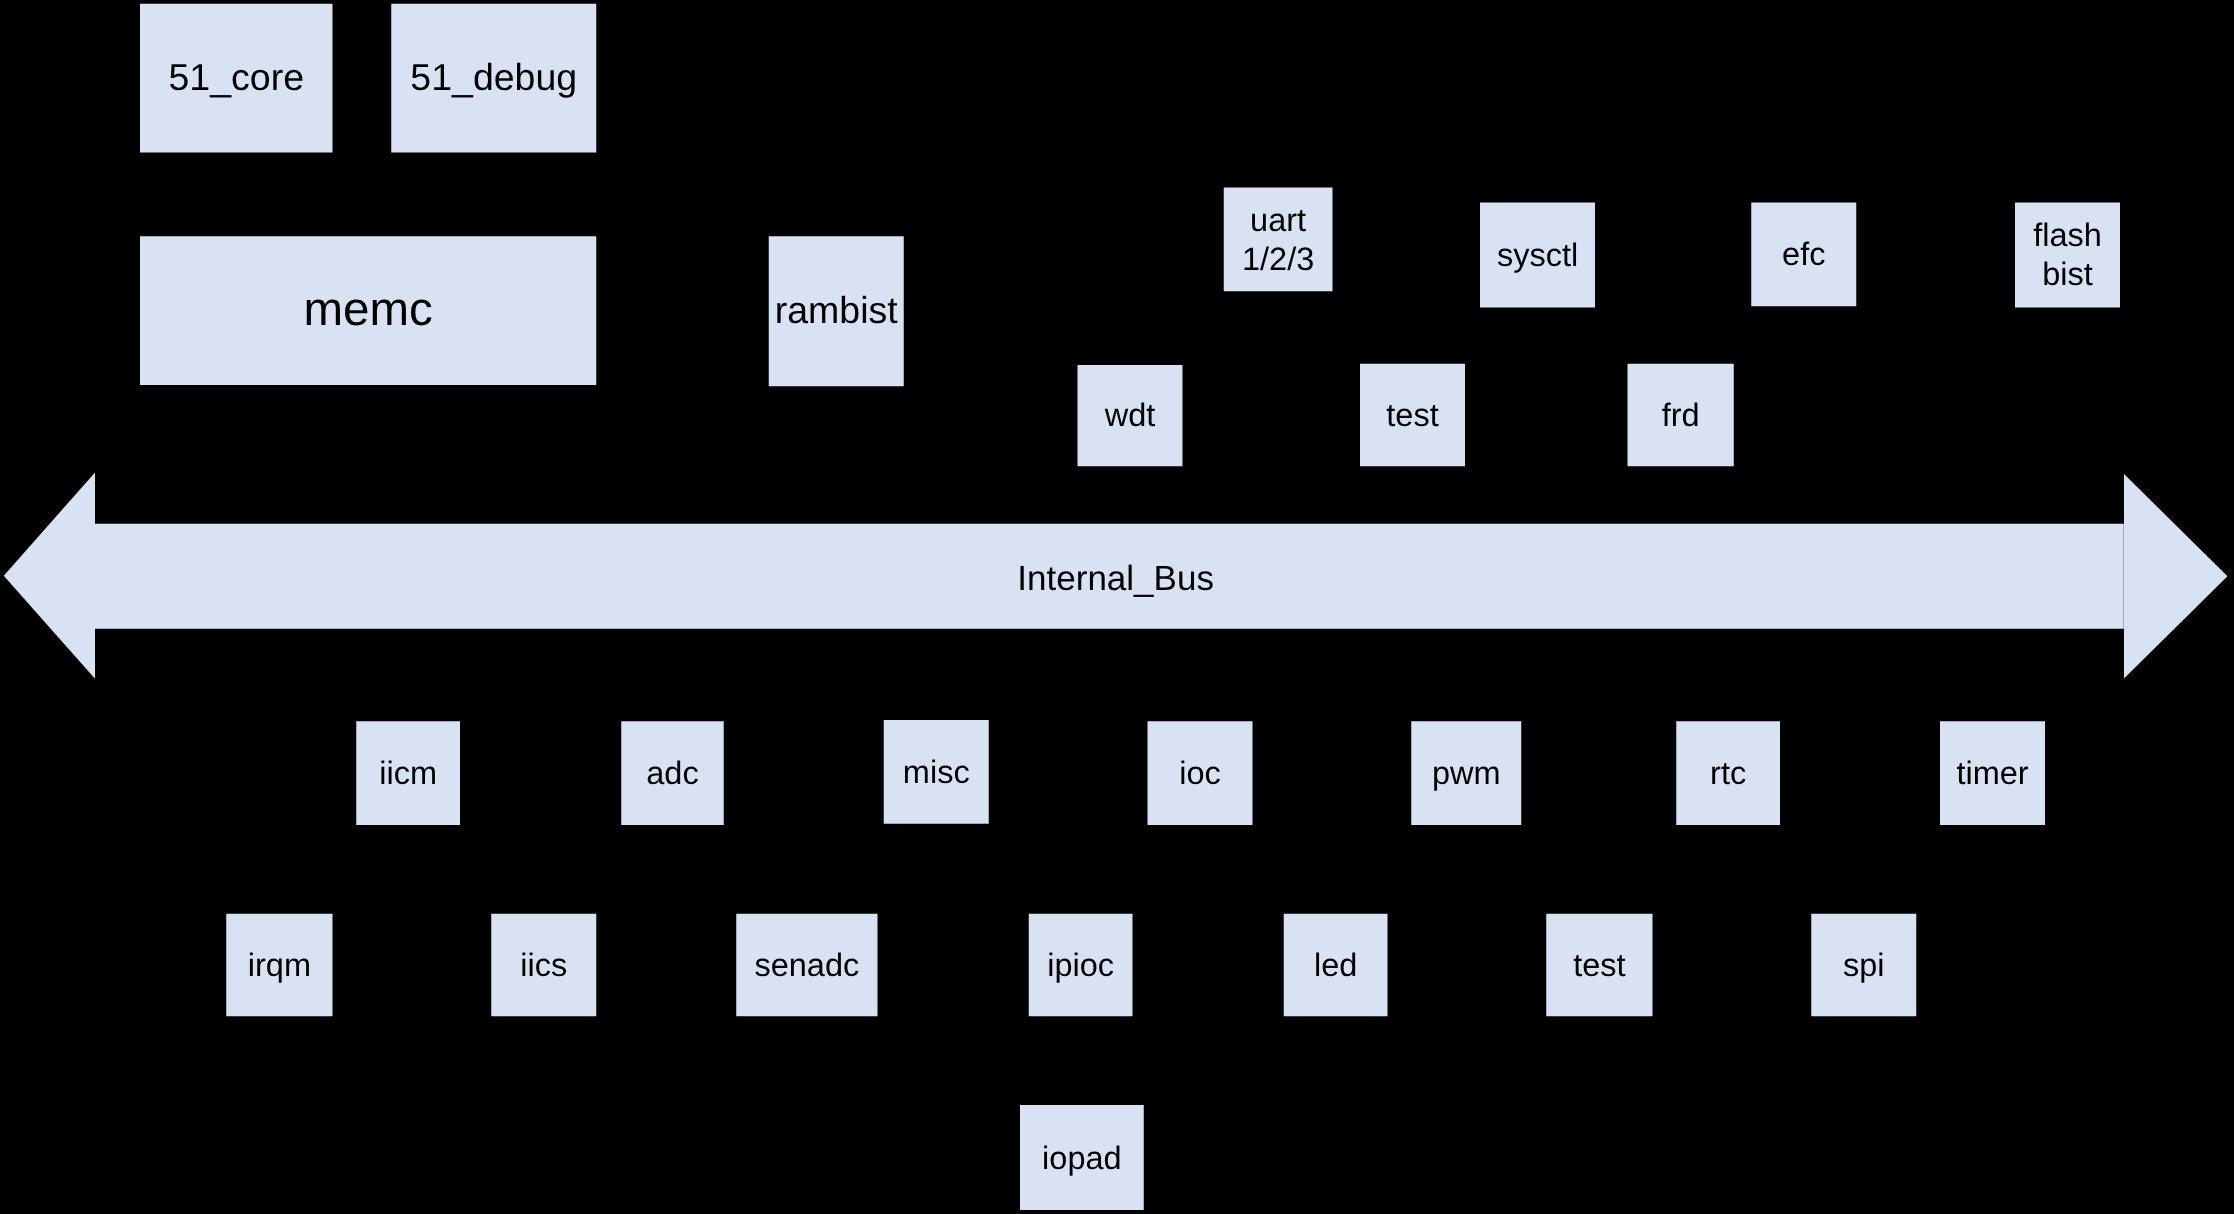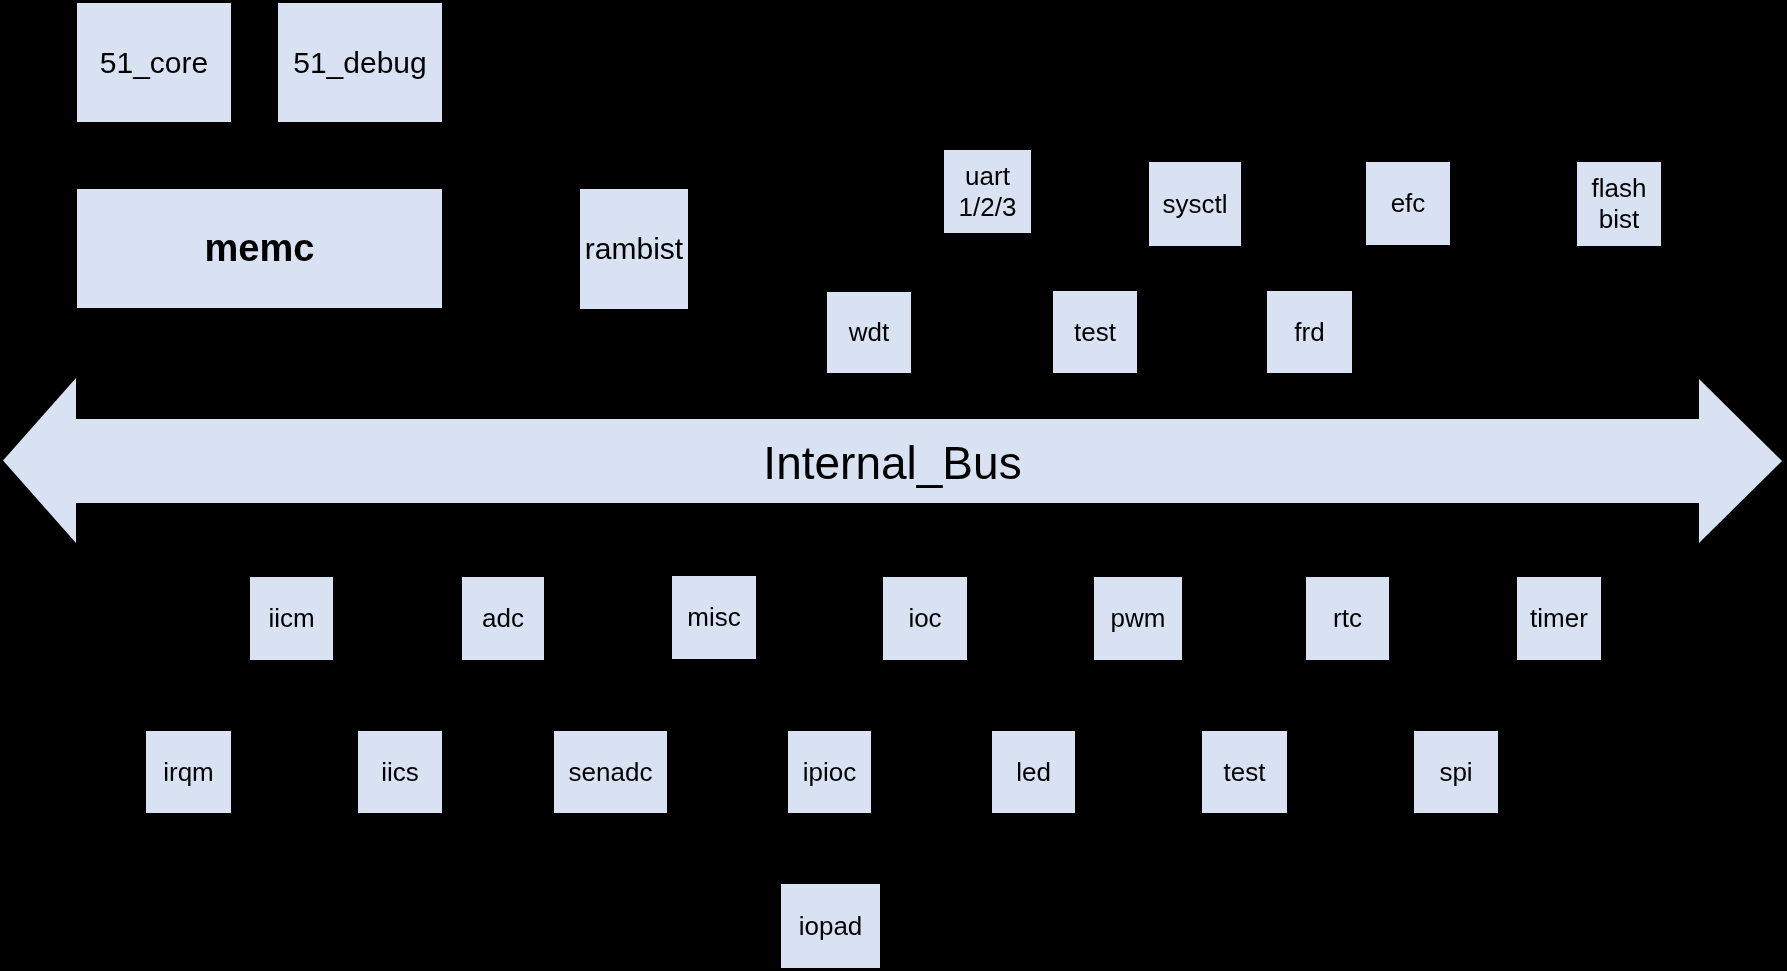--- a/index.html
+++ b/index.html
@@ -20,38 +20,39 @@
     position:absolute;
     background:var(--fill);
     display:flex;
     align-items:center;
     justify-content:center;
     text-align:center;
     white-space:pre-line;
     font-size:26px;
     line-height:1.18;
     color:var(--ink);
+    margin-left:35px;
   }
   .node.md{font-size:30px;}
-  .node.lg{font-size:38px;font-weight:bold;}
+  .node.lg{font-size:38px;}
   .bus-part{position:absolute;background:var(--fill);}
   .bus-head-l{
     left:3px;top:378px;width:73px;height:165px;
     clip-path:polygon(100% 0, 100% 100%, 0 50%);
   }
   .bus-head-r{
     left:1699px;top:379px;width:83px;height:164px;
     clip-path:polygon(0 0, 100% 50%, 0 100%);
   }
   .bus-shaft{left:76px;top:419px;width:1623px;height:84px;}
   .bus-label{
     position:absolute;
     left:3px;top:419px;width:1779px;height:87px;
     display:flex;align-items:center;justify-content:center;
-    font-size:46px;color:var(--ink);
+    font-size:28px;color:var(--ink);
   }
 </style>
 </head>
 <body>
 
 <div id="canvas">
 
   <div class="node md" style="left:77px;top:3px;width:154px;height:119px">51_core</div>
   <div class="node md" style="left:278px;top:3px;width:164px;height:119px">51_debug</div>
 

